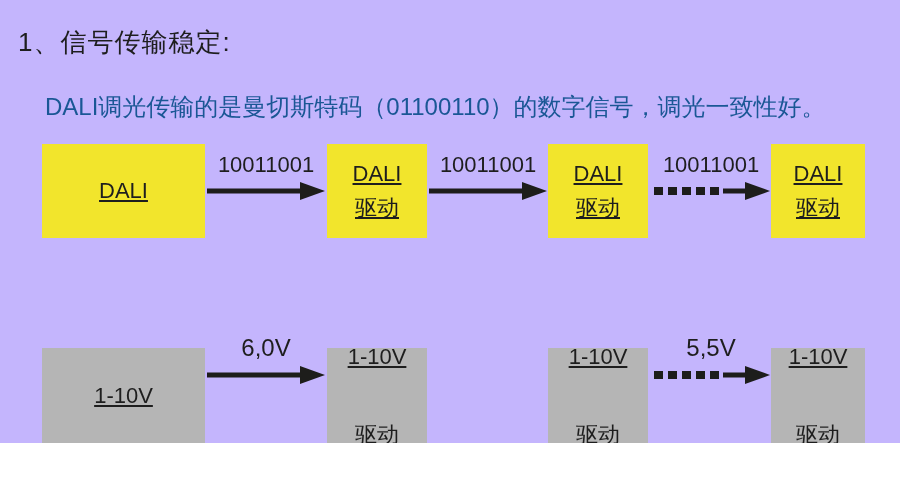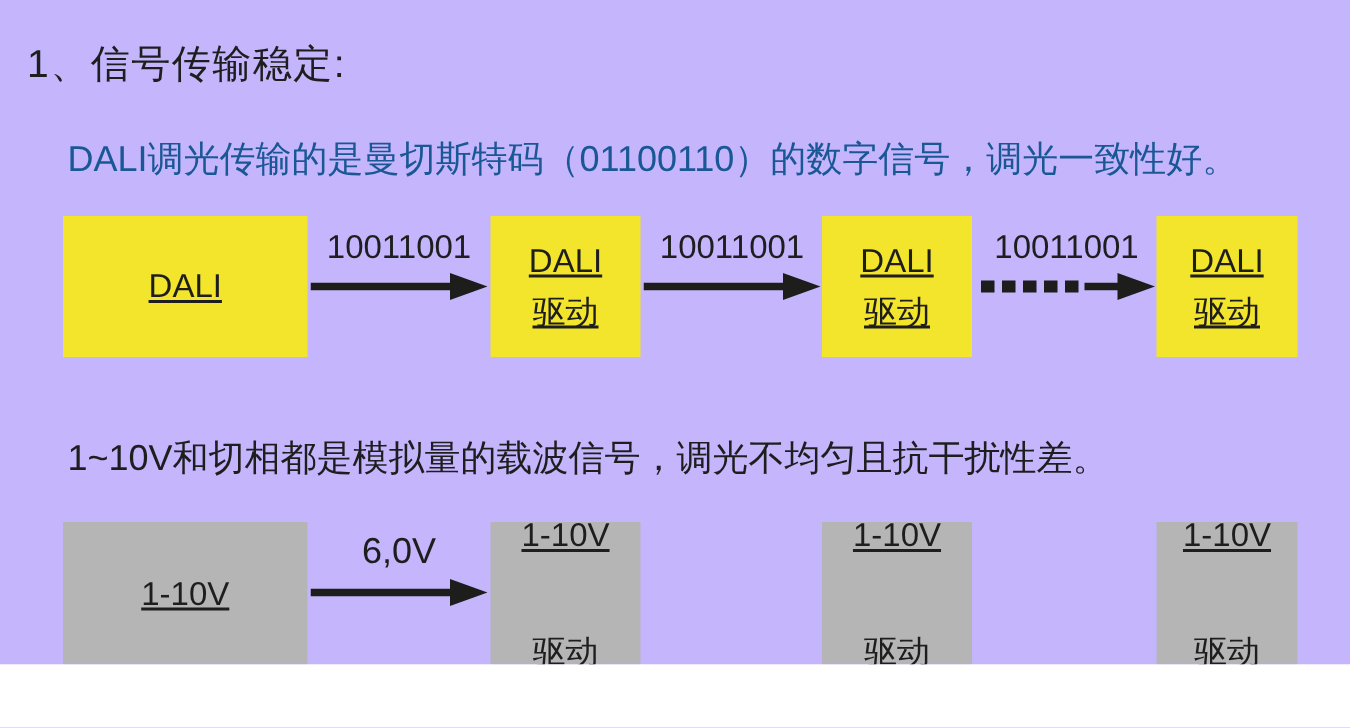--- a/index.html
+++ b/index.html
@@ -62,21 +62,21 @@
     position: absolute;
     display: flex;
     flex-direction: column;
     align-items: center;
     width: 122px;
   }
   .a1 { left: 205px; }
   .a2 { left: 427px; }
   .a3 { left: 650px; }
   .ar1 { top: 152px; }
-  .ar2 { top: 354px; }
+  .ar2 { top: 334px; }
   .arrow-label {
     font-size: 22px;
     line-height: 25px;
     color: #1e1e1e;
     white-space: nowrap;
   }
   .ar2 .arrow-label { font-size: 24px; line-height: 27px; }
   .arrow svg { display: block; margin-top: 1px; }
   .arrow-fill { fill: #1d1d1b; }
 </style>
@@ -125,21 +125,20 @@
       <rect class="arrow-fill" x="2" y="9" width="9" height="8"></rect>
       <rect class="arrow-fill" x="16" y="9" width="9" height="8"></rect>
       <rect class="arrow-fill" x="30" y="9" width="9" height="8"></rect>
       <rect class="arrow-fill" x="44" y="9" width="9" height="8"></rect>
       <rect class="arrow-fill" x="58" y="9" width="9" height="8"></rect>
       <rect class="arrow-fill" x="71" y="10.5" width="25" height="5"></rect>
       <polygon class="arrow-fill" points="93,4 118,13 93,22"></polygon>
     </svg>
   </div>
 
-  <div class="desc desc-analog">1~10V和切相都是模拟量的载波信号，调光不均匀且抗干扰性差。</div>
 
   <div class="box gray col1 r2">
     <span class="bline">1-10V</span>
   </div>
   <div class="box gray col2 r2">
     <span class="bline">1-10V</span>
     <span class="bline">驱动</span>
   </div>
   <div class="box gray col3 r2">
     <span class="bline">1-10V</span>
@@ -150,14 +149,26 @@
     <span class="bline">驱动</span>
   </div>
 
   <div class="arrow a1 ar2">
     <span class="arrow-label">6,0V</span>
     <svg width="118" height="26" viewBox="0 0 118 26">
       <rect class="arrow-fill" x="0" y="10.5" width="96" height="5"></rect>
       <polygon class="arrow-fill" points="93,4 118,13 93,22"></polygon>
     </svg>
   </div>
+  <div class="arrow a3 ar2">
+    <span class="arrow-label">5,5V</span>
+    <svg width="118" height="26" viewBox="0 0 118 26">
+      <rect class="arrow-fill" x="2" y="9" width="9" height="8"></rect>
+      <rect class="arrow-fill" x="16" y="9" width="9" height="8"></rect>
+      <rect class="arrow-fill" x="30" y="9" width="9" height="8"></rect>
+      <rect class="arrow-fill" x="44" y="9" width="9" height="8"></rect>
+      <rect class="arrow-fill" x="58" y="9" width="9" height="8"></rect>
+      <rect class="arrow-fill" x="71" y="10.5" width="25" height="5"></rect>
+      <polygon class="arrow-fill" points="93,4 118,13 93,22"></polygon>
+    </svg>
+  </div>
 
 </div>
 
 </body></html>

